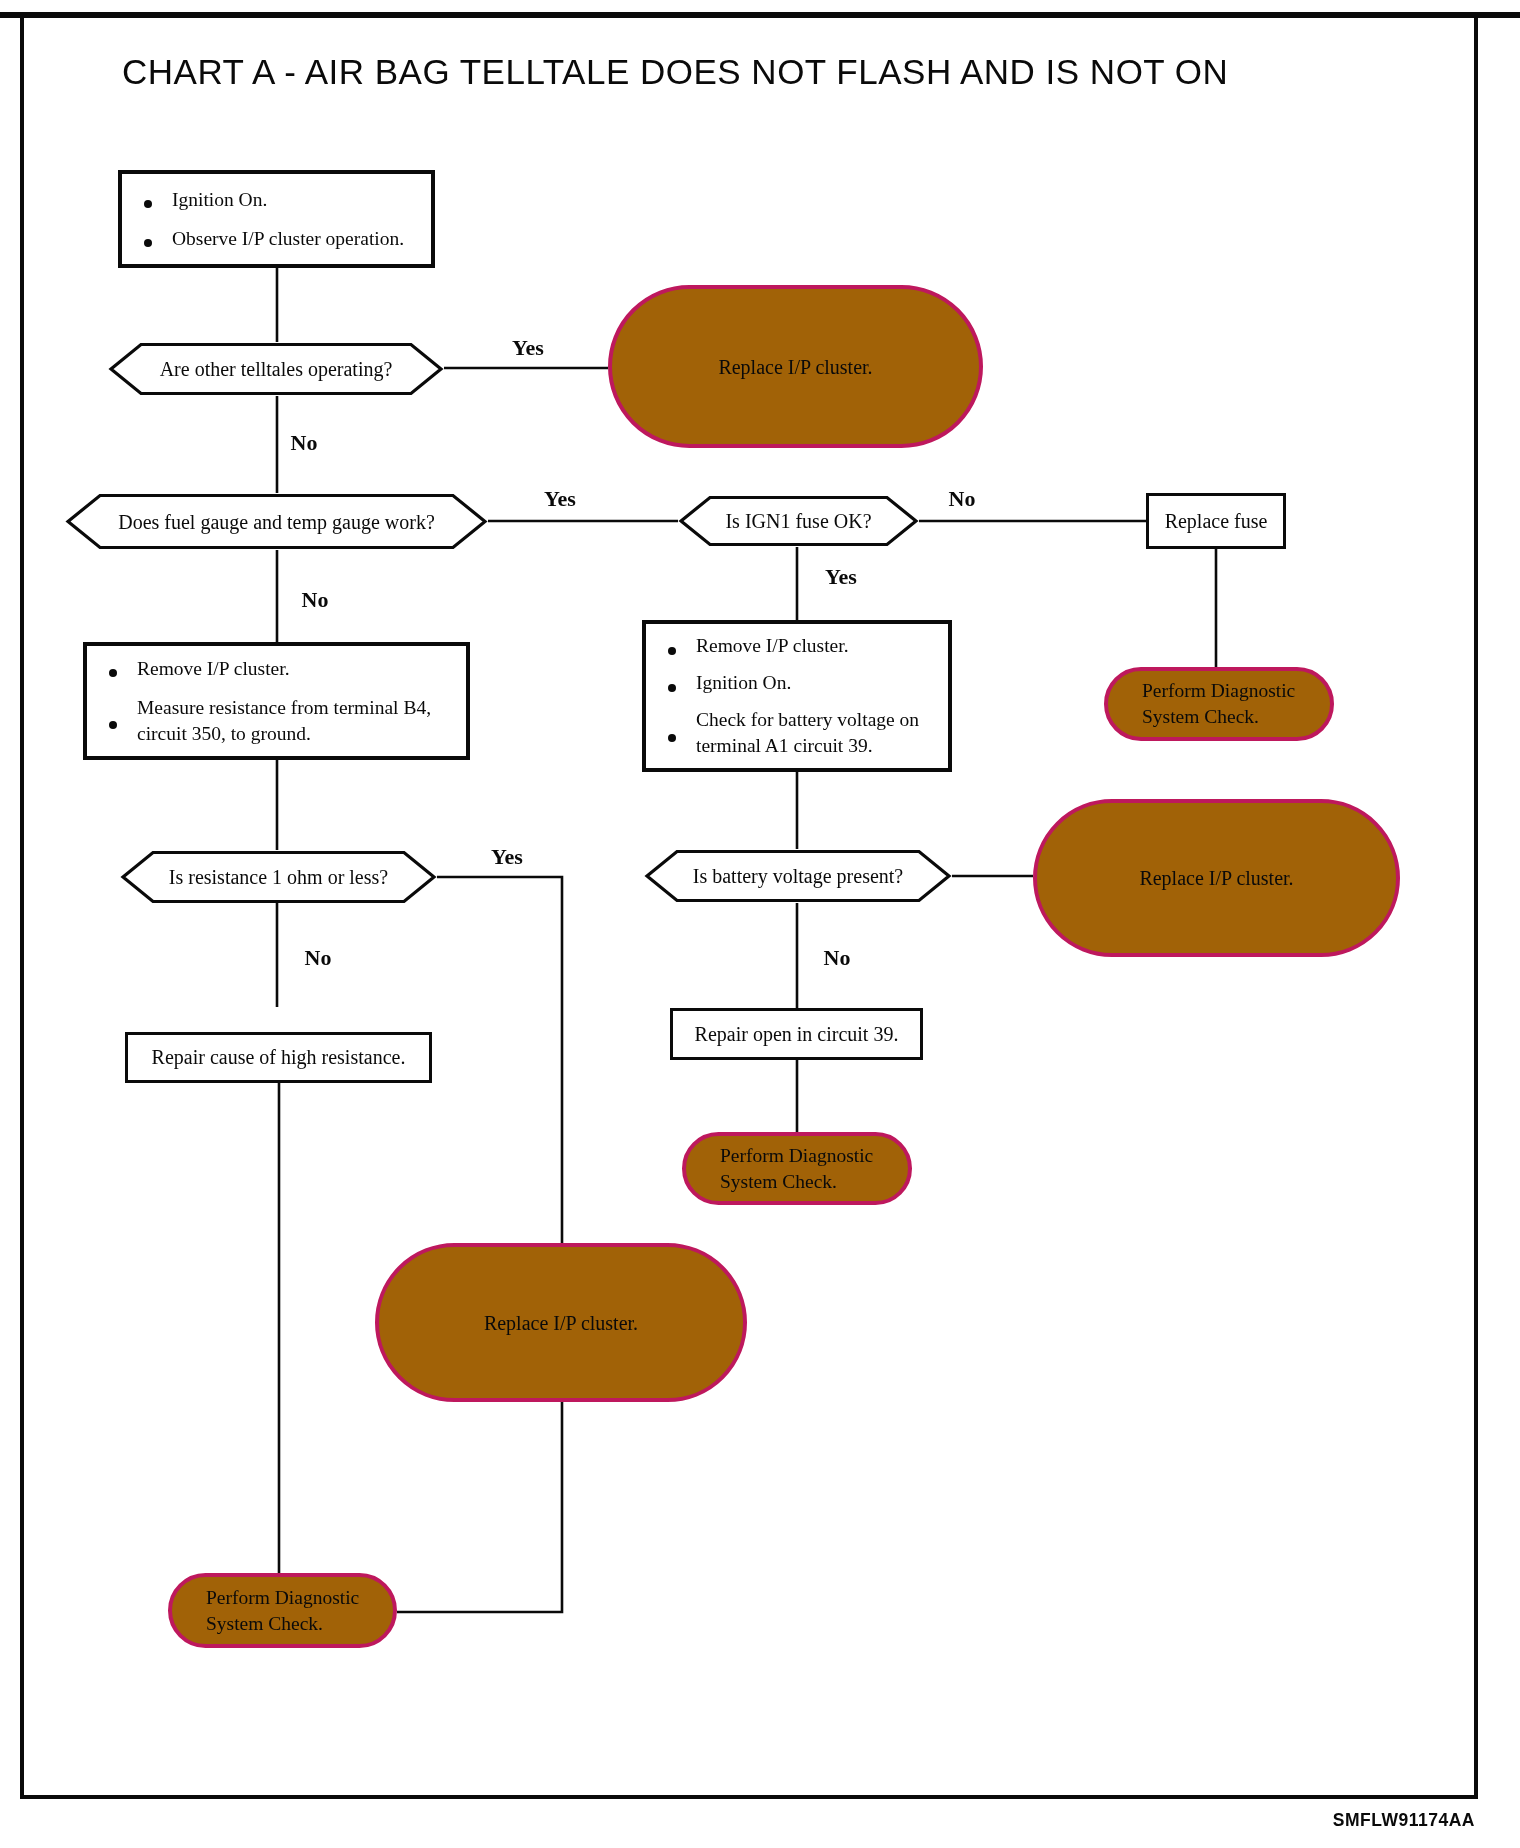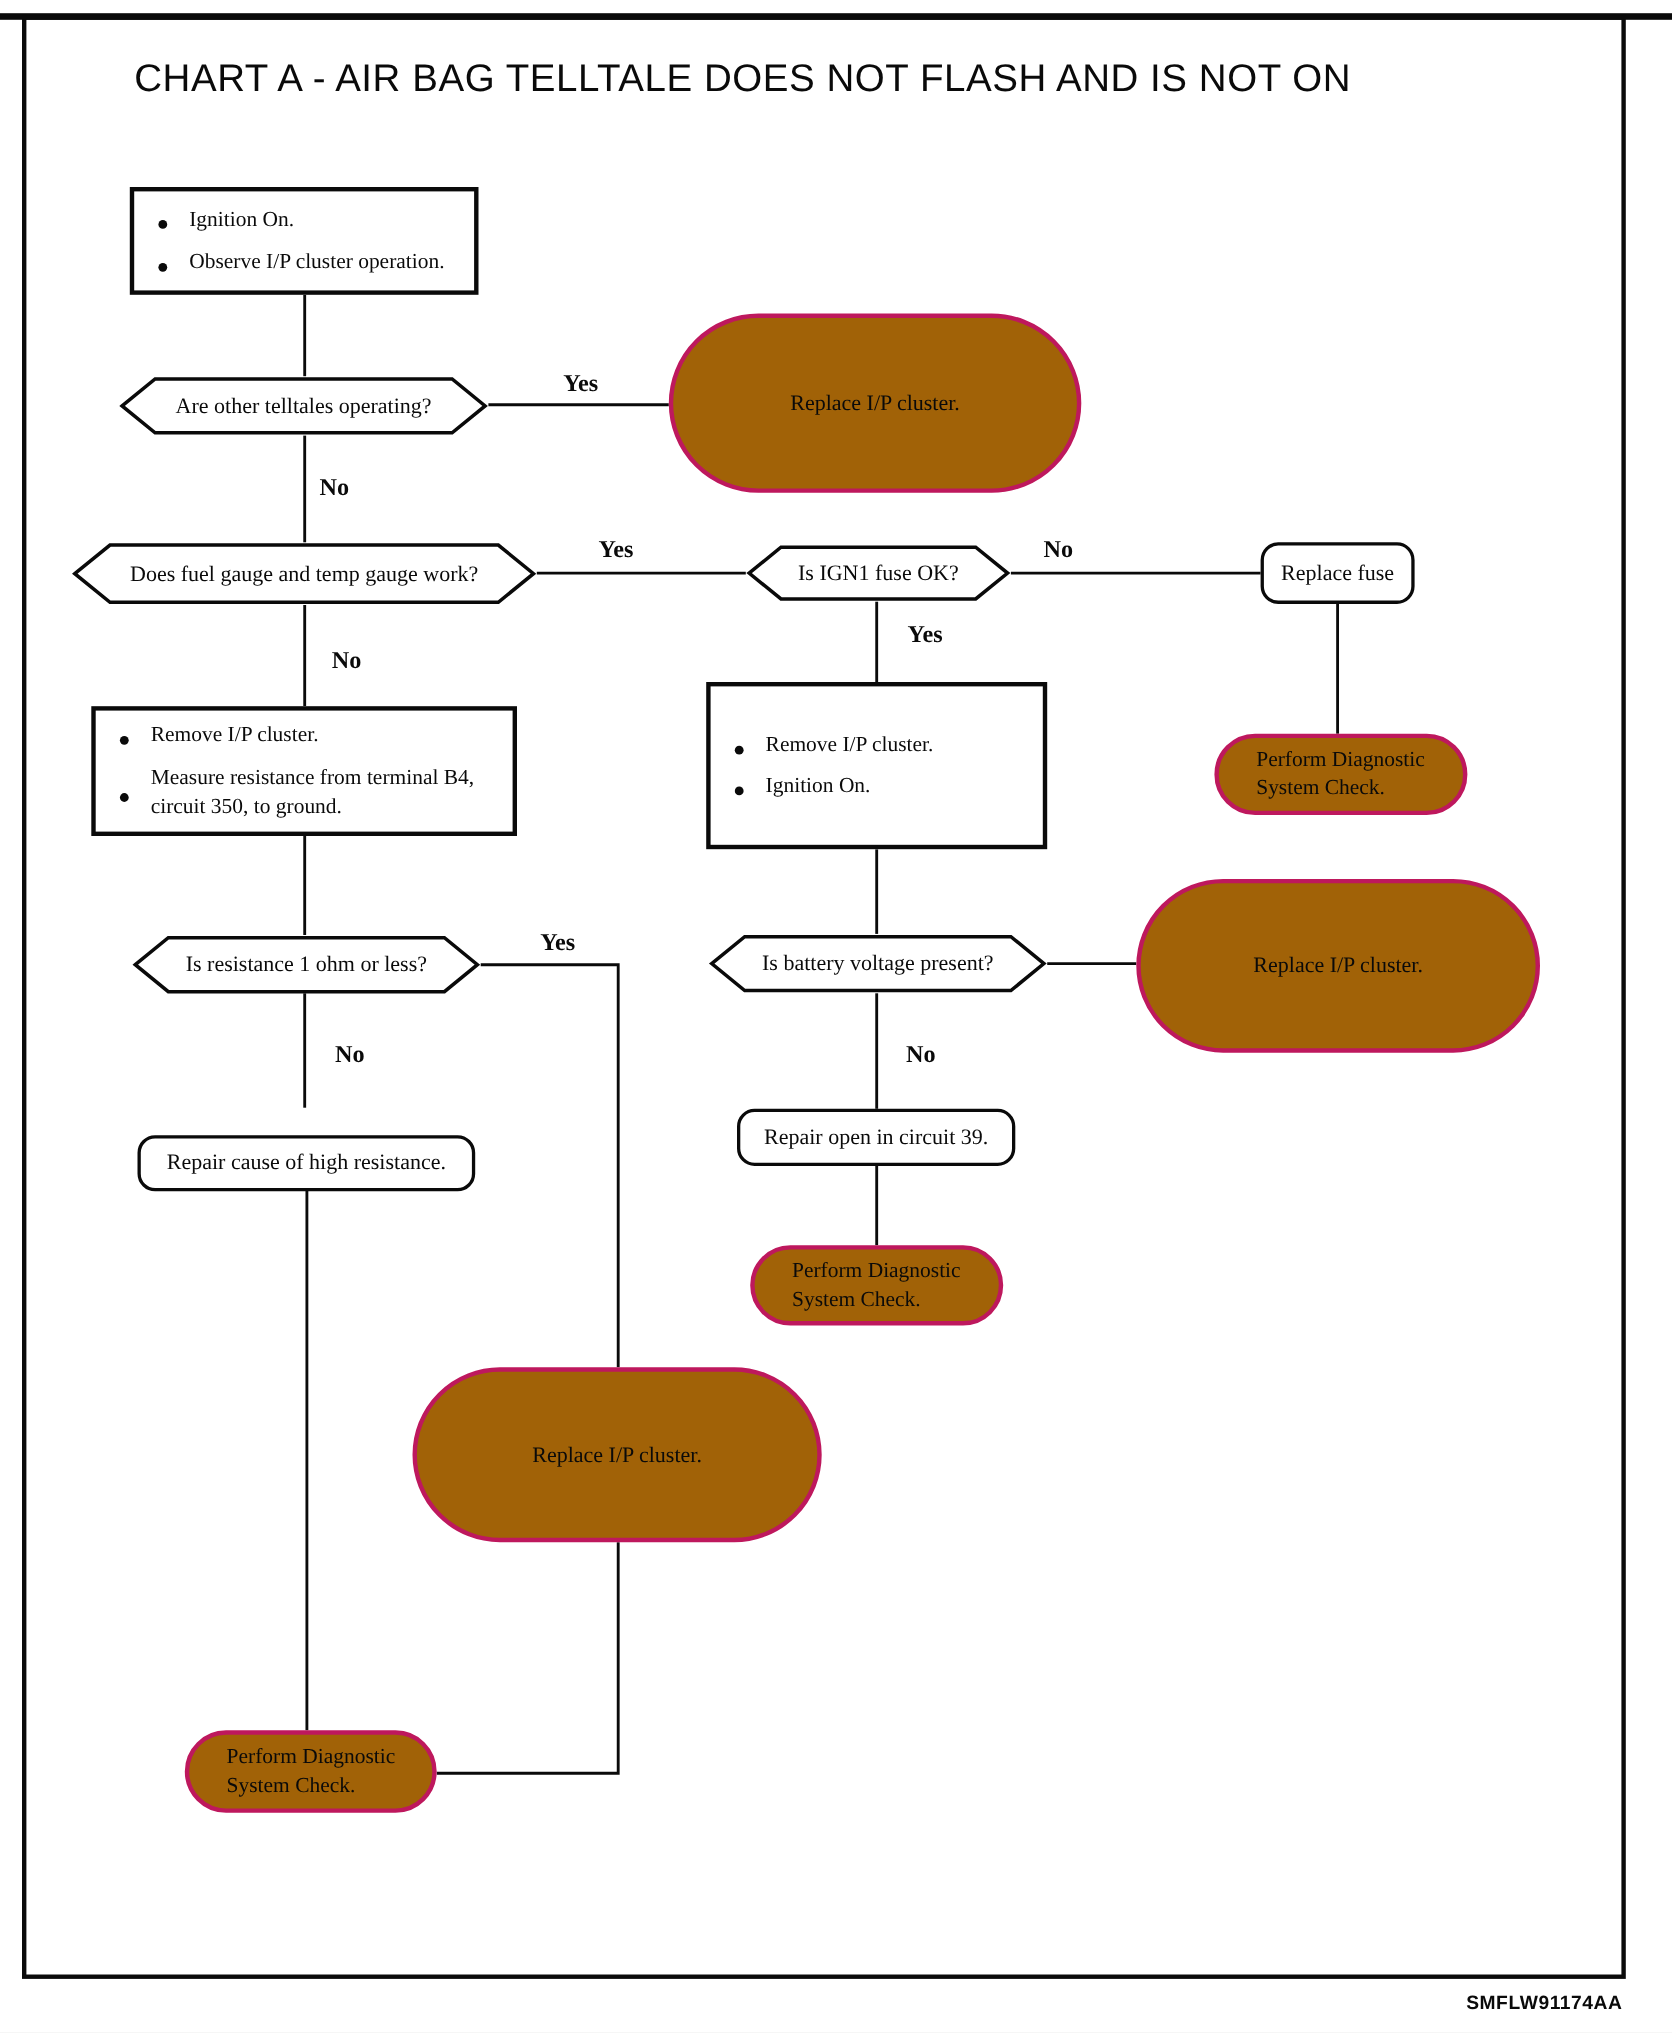--- a/index.html
+++ b/index.html
@@ -14,21 +14,21 @@
     font-family:"Liberation Sans", sans-serif;font-size:35px;font-weight:500;
     letter-spacing:0.5px;white-space:nowrap;
   }
   svg.wires{position:absolute;left:0;top:0;}
   .node{position:absolute;box-sizing:border-box;}
   .process{
     border:4px solid #0a0a0a;background:#fff;
     display:flex;flex-direction:column;justify-content:center;
   }
   .process.thin{border-width:3px;}
-  .process.center{align-items:center;text-align:left;border-radius:16px;}
+  .process.center{align-items:center;text-align:left;}
   .ptext{font-size:20px;line-height:25px;padding:2px 8px;}
   ul.blist{list-style:none;margin:0;padding:10px 14px 10px 16px;display:flex;flex-direction:column;gap:13px;}
   ul.blist li{display:flex;align-items:center;font-size:19.5px;line-height:26px;}
   .dot{flex:0 0 auto;width:8px;height:8px;border-radius:50%;background:#0a0a0a;margin:9px 20px 0 6px;}
   .terminal{
     border:4px solid #be185d;background:#a16207;
     display:flex;align-items:center;justify-content:center;text-align:center;
     font-size:20px;line-height:26px;
   }
   .terminal.small{font-size:19.5px;text-align:left;justify-content:flex-start;padding-left:34px;}
@@ -146,20 +146,24 @@
   <div class="node process" style="left:642px;top:620px;width:310px;height:152px;">
     <ul class="blist" style="gap:11px;">
       <li>
           <span class="dot"></span>
           <span>Remove I/P cluster.</span>
         </li>
       <li>
           <span class="dot"></span>
           <span>Ignition On.</span>
         </li>
+      <li>
+          <span class="dot"></span>
+          <span>Check for battery voltage on terminal A1 circuit 39.</span>
+        </li>
     </ul>
   </div>
 
   <div class="hex" style="left:644px;top:849px;width:308px;height:54px;">
     <svg width="308" height="54" viewBox="0 0 308 54">
       <polygon points="3,27 33,2.5 275,2.5 305,27 275,51.5 33,51.5" fill="#fff" stroke="#0a0a0a" stroke-width="3.2"></polygon>
     </svg>
     <div class="htext">Is battery voltage present?</div>
   </div>
 

